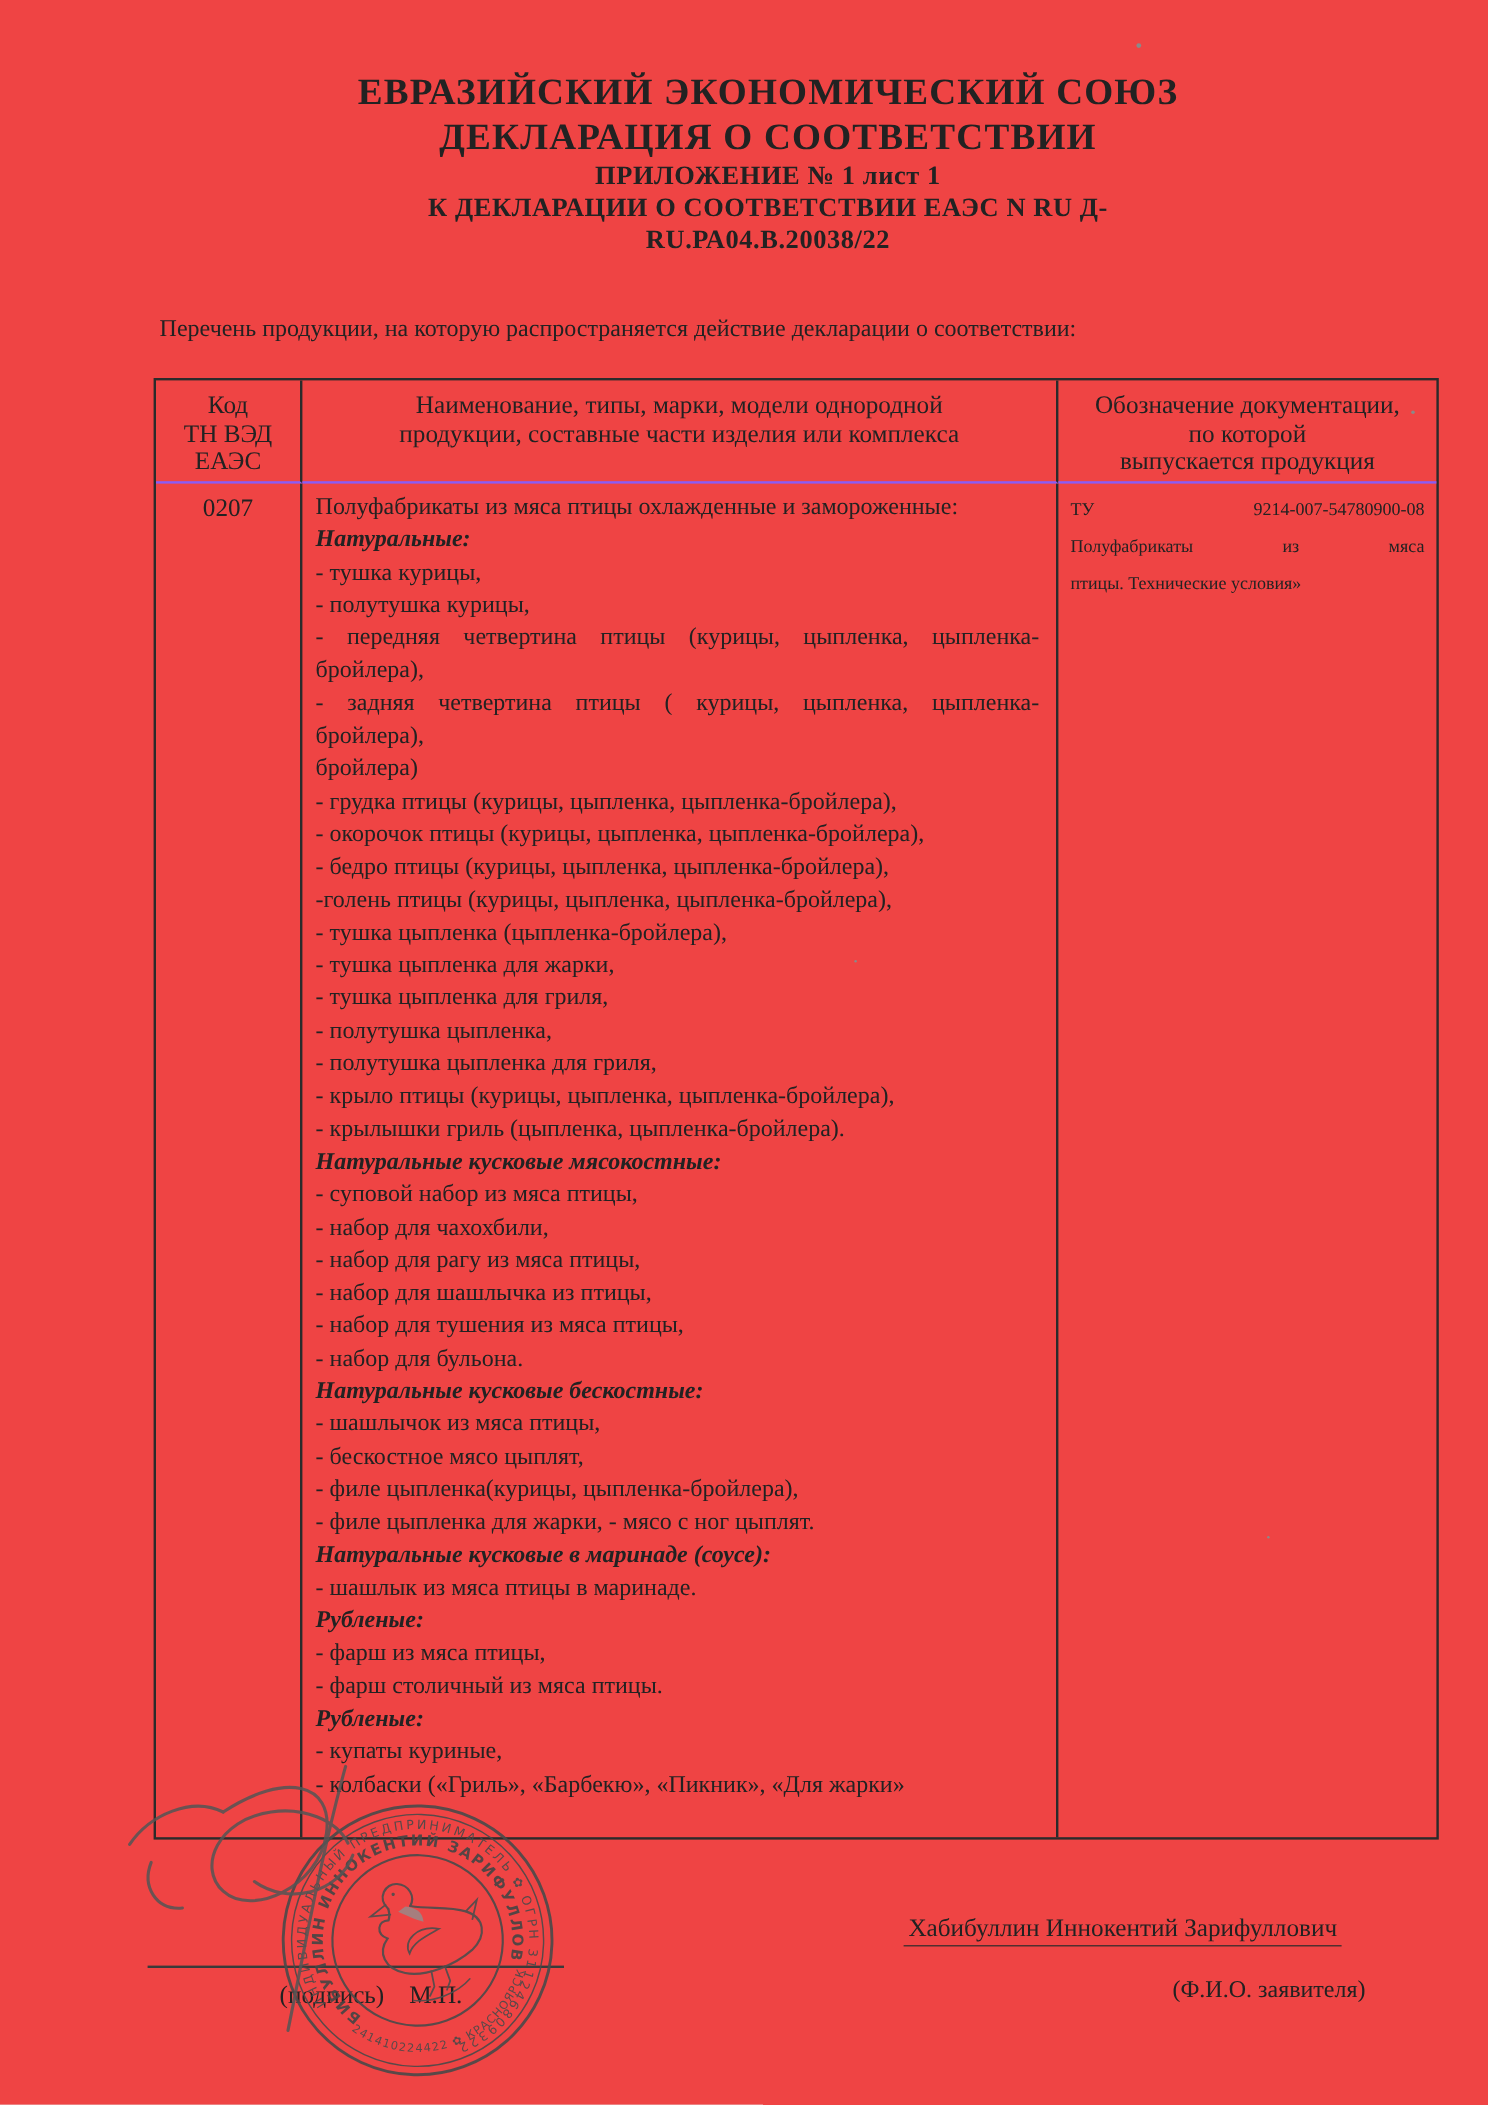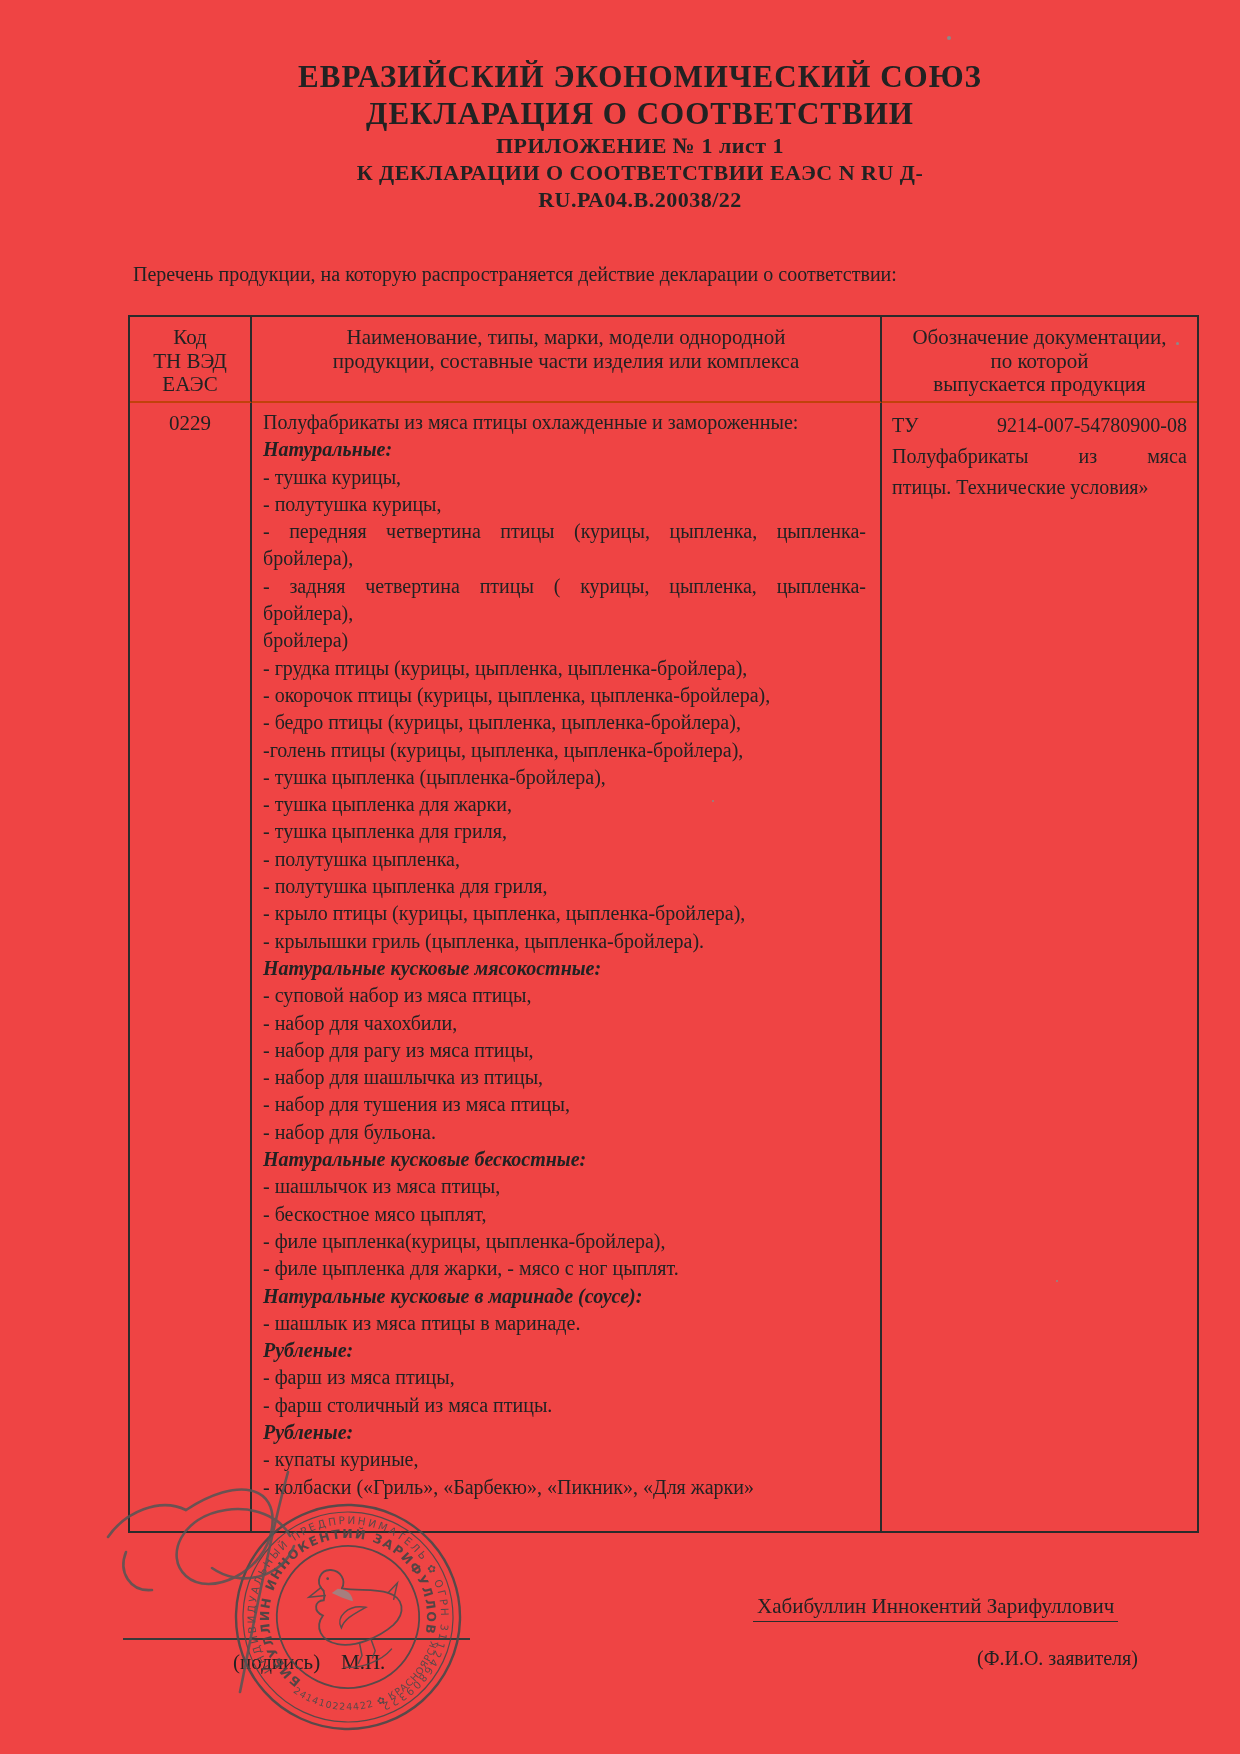--- a/index.html
+++ b/index.html
@@ -17,25 +17,25 @@
   
   .intro{position:absolute; left:133px; top:263px; font-size:20px; width:1000px;}
   
   .tbl{
     position:absolute; left:128px; top:315px; width:1071px; height:1218px;
     border:2px solid #2b2b2b; box-sizing:border-box;
     display:grid; grid-template-columns:122px 630px 1fr; grid-template-rows:86px 1fr;
   }
   .cell{box-sizing:border-box; overflow:hidden;}
   .b-r{border-right:2px solid #2b2b2b;}
-  .b-b{border-bottom:2px solid #c2410c;}
+  .b-b{border-bottom:2px solid #8b5cf6;}
   .th{font-size:21px; line-height:23.5px; text-align:center; padding-top:9px;}
   .code-cell{font-size:21px; text-align:center; padding-top:8px;}
   .prod-cell{font-size:20px; line-height:27.3px; padding:6px 14px 0 11px;}
-  .docs-cell{font-size:20px; line-height:31px; padding:7px 10px 0 10px;}
+  .docs-cell{font-size:15px; line-height:31px; padding:7px 10px 0 10px;}
   .pl{white-space:nowrap;}
   .pl.hd{font-weight:bold; font-style:italic; white-space:normal;}
   .pl.jl{white-space:normal; text-align:justify; text-align-last:justify;}
   .dl.jl{text-align:justify; text-align-last:justify;}
   .dl-two{display:flex; justify-content:space-between;}
   
   .sig-line{position:absolute; left:123px; top:1638px; width:347px; border-top:2px solid #3a3a3a;}
   .sig-caption{position:absolute; left:233px; top:1650px; font-size:21px;}
   .mp{position:absolute; left:341px; top:1650px; font-size:21px;}
   .applicant-name{position:absolute; left:753px; top:1594px; font-size:21px; padding:0 4px 2px 4px; border-bottom:1.6px solid #2b2b2b;}
@@ -80,21 +80,21 @@
     </div>
     <div class="cell th b-b">
       <div>
           <div class="thl">Обозначение документации,</div>
           <div class="thl">по которой</div>
           <div class="thl">выпускается продукция</div>
         </div>
     </div>
 
     <div class="cell code-cell b-r">
-      <span>0229</span>
+      <span>0207</span>
     </div>
     <div class="cell prod-cell b-r">
         <div class="pl">Полуфабрикаты из мяса птицы охлажденные и замороженные:</div>
         <div class="pl hd">Натуральные:</div>
         <div class="pl">- тушка курицы,</div>
         <div class="pl">- полутушка курицы,</div>
         <div class="pl jl">- передняя четвертина птицы (курицы, цыпленка, цыпленка-</div>
         <div class="pl">бройлера),</div>
         <div class="pl jl">- задняя четвертина птицы ( курицы, цыпленка, цыпленка-</div>
         <div class="pl">бройлера),</div>

